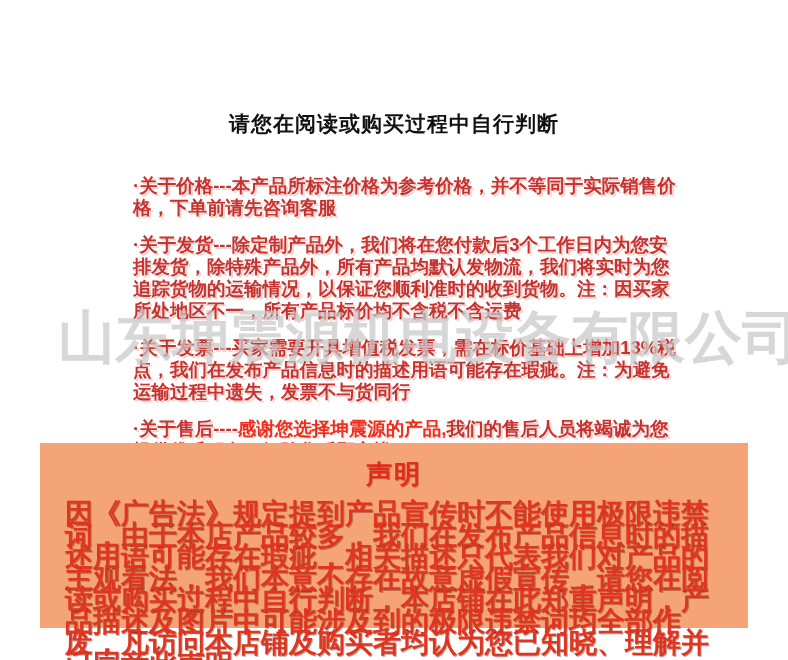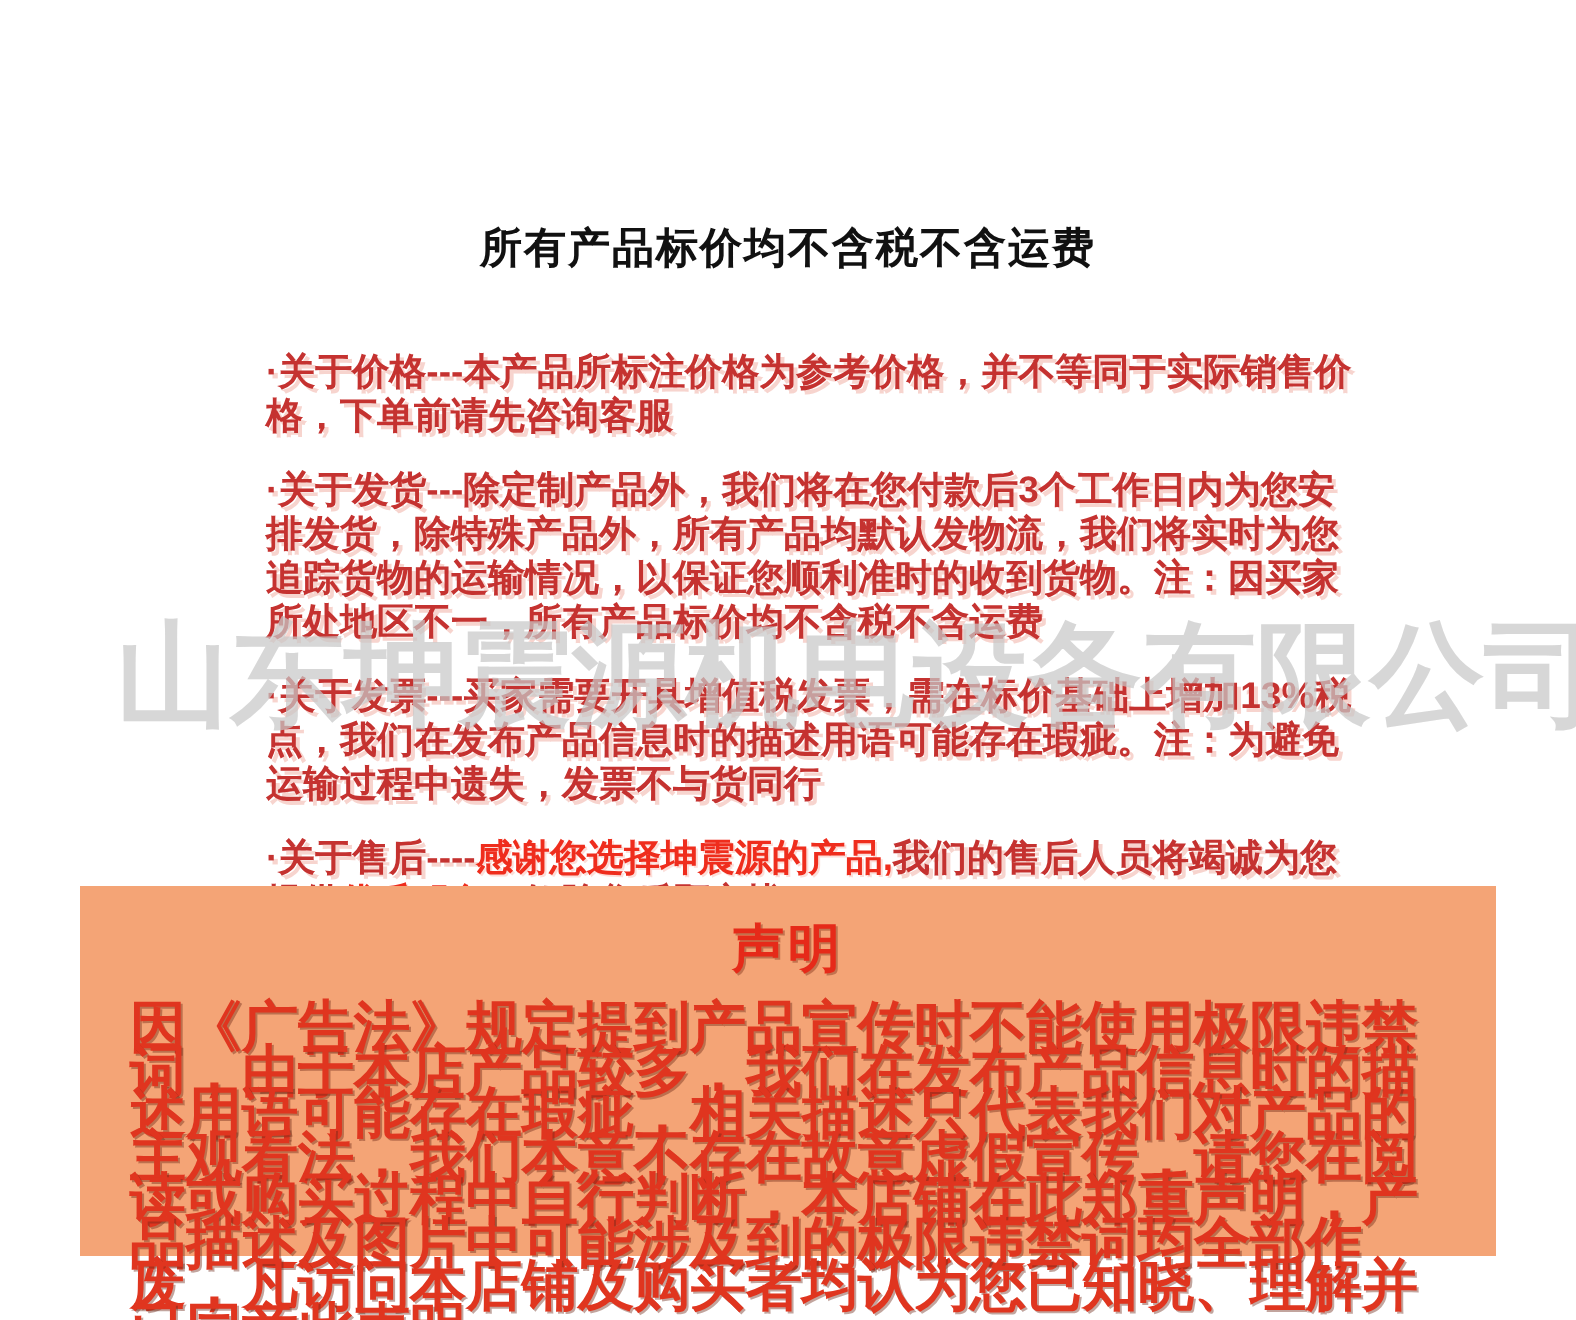--- a/index.html
+++ b/index.html
@@ -54,21 +54,21 @@
     line-height:21.5px;
     text-shadow:1px 1px 0 rgba(110,40,25,0.42);
   }
 </style>
 </head>
 <body>
 
 <div class="page">
 
 
-  <div class="sub-title">所有产品标价均不含税不含运费</div>
+  <div class="sub-title">请您在阅读或购买过程中自行判断</div>
 
   <div class="notice">
       <p><span>·关于价格---本产品所标注价格为参考价格，并不等同于实际销售价格，下单前请先咨询客服</span></p>
       <p><span>·关于发货---除定制产品外，我们将在您付款后3个工作日内为您安排发货，除特殊产品外，所有产品均默认发物流，我们将实时为您追踪货物的运输情况，以保证您顺利准时的收到货物。注：因买家所处地区不一，所有产品标价均不含税不含运费</span></p>
       <p><span>·关于发票---买家需要开具增值税发票，需在标价基础上增加13%税点，我们在发布产品信息时的描述用语可能存在瑕疵。注：为避免运输过程中遗失，发票不与货同行</span></p>
       <p><span>·关于售后----</span><span class="hl">感谢您选择坤震源的产品,</span><span>我们的售后人员将竭诚为您提供</span><span class="hl">优质服务</span><span>，解除您后顾之忧</span></p>
     </div>
 
   <div class="watermark">山东坤震源机电设备有限公司</div>
 

